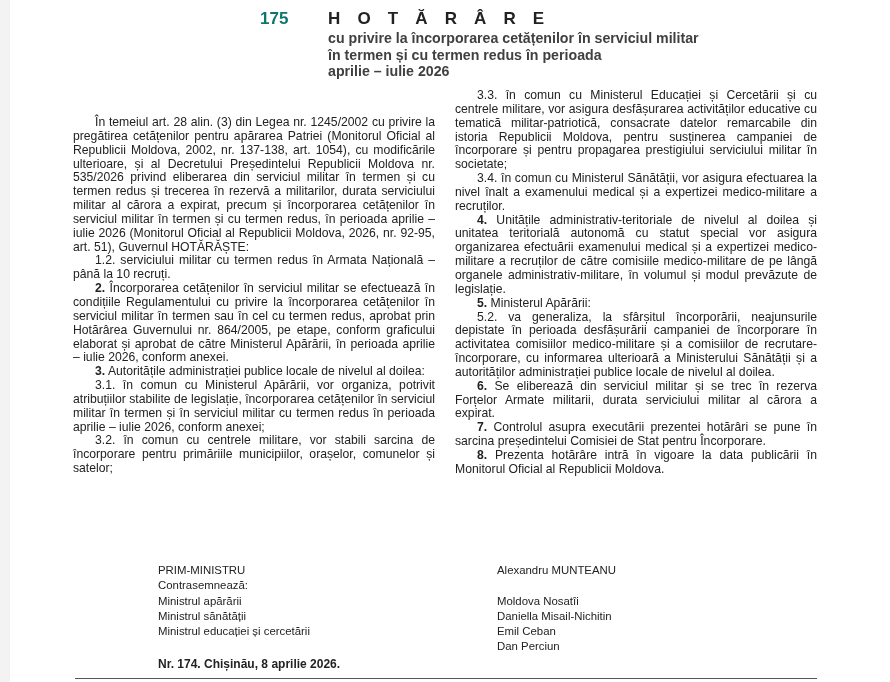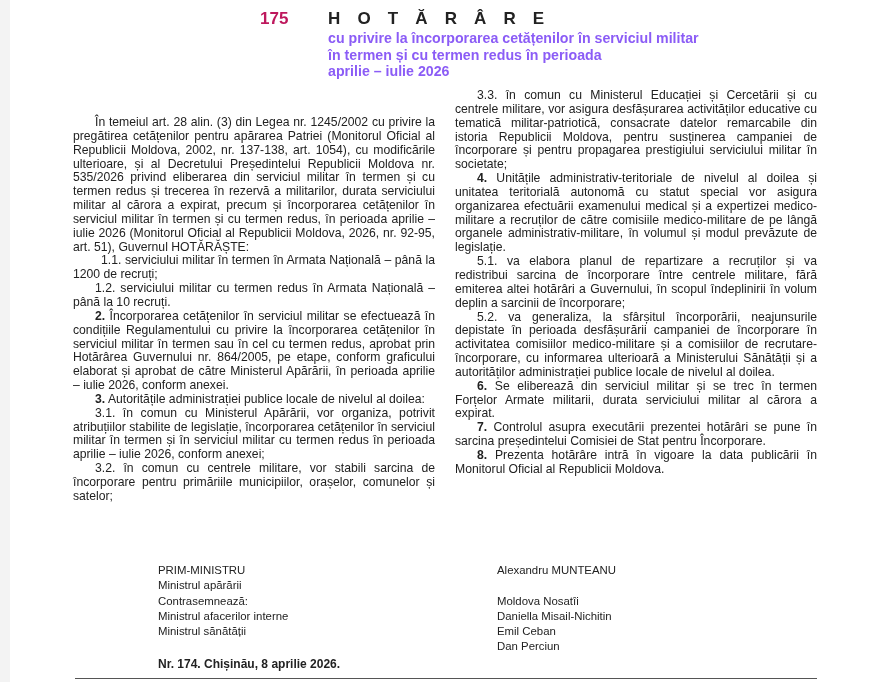--- a/index.html
+++ b/index.html
@@ -1,21 +1,21 @@
 <!DOCTYPE html>
 <html><head>
 <meta charset="utf-8">
 <style>
   html, body { margin:0; padding:0; }
   body { width:890px; height:682px; background:#ffffff; position:relative; overflow:hidden;
          font-family:"Liberation Sans", sans-serif; color:#1a1a1a; }
   .edge { position:absolute; left:0; top:0; width:10px; height:682px; background:#f3f3f3; }
-  .num { position:absolute; left:260px; top:9px; font-size:17px; font-weight:bold; color:#be185d; }
+  .num { position:absolute; left:260px; top:9px; font-size:17px; font-weight:bold; color:#0f766e; }
   .htitle { position:absolute; left:328px; top:9px; font-size:17px; font-weight:bold; letter-spacing:6.2px; color:#222; }
-  .subtitle { position:absolute; left:328px; top:30px; width:470px; font-size:14.2px; font-weight:bold; line-height:16.5px; color:#8b5cf6; }
+  .subtitle { position:absolute; left:328px; top:30px; width:470px; font-size:14.2px; font-weight:bold; line-height:16.5px; color:#404040; }
   .col { position:absolute; top:89px; width:362px; font-size:12.2px; line-height:13.85px; text-align:justify; color:#222; }
   .col.left { left:73px;margin-top:27px; }
   .col.right { left:455px; }
   .col p { margin:0; text-indent:22px; }
   .col p.sub1 { text-indent:28px; }
   .col b { font-weight:bold; }
   .sig { position:absolute; font-size:11.4px; font-weight:normal; color:#222; line-height:15.3px; }
   .sig div { white-space:nowrap; }
   .sig-left { left:158px; top:563px; }
   .sig-right { left:497px; top:563px; }
@@ -30,43 +30,43 @@
 <span class="num">175</span>
 <span class="htitle">H O T Ă R Â R E</span>
 <div class="subtitle">
   <div>cu privire la încorporarea cetățenilor în serviciul militar</div>
   <div>în termen și cu termen redus în perioada</div>
   <div>aprilie – iulie 2026</div>
 </div>
 
 <div class="col left" id="leftcol">
     <p><span>În temeiul art. 28 alin. (3) din Legea nr. 1245/2002 cu privire la pregătirea cetățenilor pentru apărarea Patriei (Monitorul Oficial al Republicii Moldova, 2002, nr. 137-138, art. 1054), cu modificările ulterioare, și al Decretului Președintelui Republicii Moldova nr. 535/2026 privind eliberarea din serviciul militar în termen și cu termen redus și trecerea în rezervă a militarilor, durata serviciului militar al cărora a expirat, precum și încorporarea cetățenilor în serviciul militar în termen și cu termen redus, în perioada aprilie – iulie 2026 (Monitorul Oficial al Republicii Moldova, 2026, nr. 92-95, art. 51), Guvernul HOTĂRĂȘTE:</span></p>
-    <p class="sub1"><span>1.1. serviciului militar în termen în Armata Națională – până la 1200 de recruți;</span></p>
     <p><span>1.2. serviciului militar cu termen redus în Armata Națională – până la 10 recruți.</span></p>
     <p><b>2.</b><span> Încorporarea cetățenilor în serviciul militar se efectuează în condițiile Regulamentului cu privire la încorporarea cetățenilor în serviciul militar în termen sau în cel cu termen redus, aprobat prin Hotărârea Guvernului nr. 864/2005, pe etape, conform graficului elaborat și aprobat de către Ministerul Apărării, în perioada aprilie – iulie 2026, conform anexei.</span></p>
     <p><b>3.</b><span> Autoritățile administrației publice locale de nivelul al doilea:</span></p>
     <p><span>3.1. în comun cu Ministerul Apărării, vor organiza, potrivit atribuțiilor stabilite de legislație, încorporarea cetățenilor în serviciul militar în termen și în serviciul militar cu termen redus în perioada aprilie – iulie 2026, conform anexei;</span></p>
     <p><span>3.2. în comun cu centrele militare, vor stabili sarcina de încorporare pentru primăriile municipiilor, orașelor, comunelor și satelor;</span></p>
   </div>
 <div class="col right" id="rightcol">
     <p><span>3.3. în comun cu Ministerul Educației și Cercetării și cu centrele militare, vor asigura desfășurarea activităților educative cu tematică militar-patriotică, consacrate datelor remarcabile din istoria Republicii Moldova, pentru susținerea campaniei de încorporare și pentru propagarea prestigiului serviciului militar în societate;</span></p>
+    <p><span>3.4. în comun cu Ministerul Sănătății, vor asigura efectuarea la nivel înalt a examenului medical și a expertizei medico-militare a recruților.</span></p>
     <p><b>4.</b><span> Unitățile administrativ-teritoriale de nivelul al doilea și unitatea teritorială autonomă cu statut special vor asigura organizarea efectuării examenului medical și a expertizei medico-militare a recruților de către comisiile medico-militare de pe lângă organele administrativ-militare, în volumul și modul prevăzute de legislație.</span></p>
-    <p><span>5.1. va elabora planul de repartizare a recruților și va redistribui sarcina de încorporare între centrele militare, fără emiterea altei hotărâri a Guvernului, în scopul îndeplinirii în volum deplin a sarcinii de încorporare;</span></p>
+    <p><b>5.</b><span> Ministerul Apărării:</span></p>
     <p><span>5.2. va generaliza, la sfârșitul încorporării, neajunsurile depistate în perioada desfășurării campaniei de încorporare în activitatea comisiilor medico-militare și a comisiilor de recrutare-încorporare, cu informarea ulterioară a Ministerului Sănătății și a autorităților administrației publice locale de nivelul al doilea.</span></p>
-    <p><b>6.</b><span> Se eliberează din serviciul militar și se trec în termen Forțelor Armate militarii, durata serviciului militar al cărora a expirat.</span></p>
+    <p><b>6.</b><span> Se eliberează din serviciul militar și se trec în rezerva Forțelor Armate militarii, durata serviciului militar al cărora a expirat.</span></p>
     <p><b>7.</b><span> Controlul asupra executării prezentei hotărâri se pune în sarcina președintelui Comisiei de Stat pentru Încorporare.</span></p>
     <p><b>8.</b><span> Prezenta hotărâre intră în vigoare la data publicării în Monitorul Oficial al Republicii Moldova.</span></p>
   </div>
 
 <div class="sig sig-left">
   <div>PRIM-MINISTRU</div>
+  <div>Contrasemnează:</div>
   <div>Ministrul apărării</div>
-  <div>Contrasemnează:</div>
-  <div>Ministrul afacerilor interne</div>
   <div>Ministrul sănătății</div>
+  <div>Ministrul educației și cercetării</div>
 </div>
 <div class="sig sig-right">
   <div>Alexandru MUNTEANU</div>
   <div>&nbsp;</div>
   <div>Moldova Nosatîi</div>
   <div>Daniella Misail-Nichitin</div>
   <div>Emil Ceban</div>
   <div>Dan Perciun</div>
 </div>
 <div class="nr">Nr. 174. Chișinău, 8 aprilie 2026.</div>

